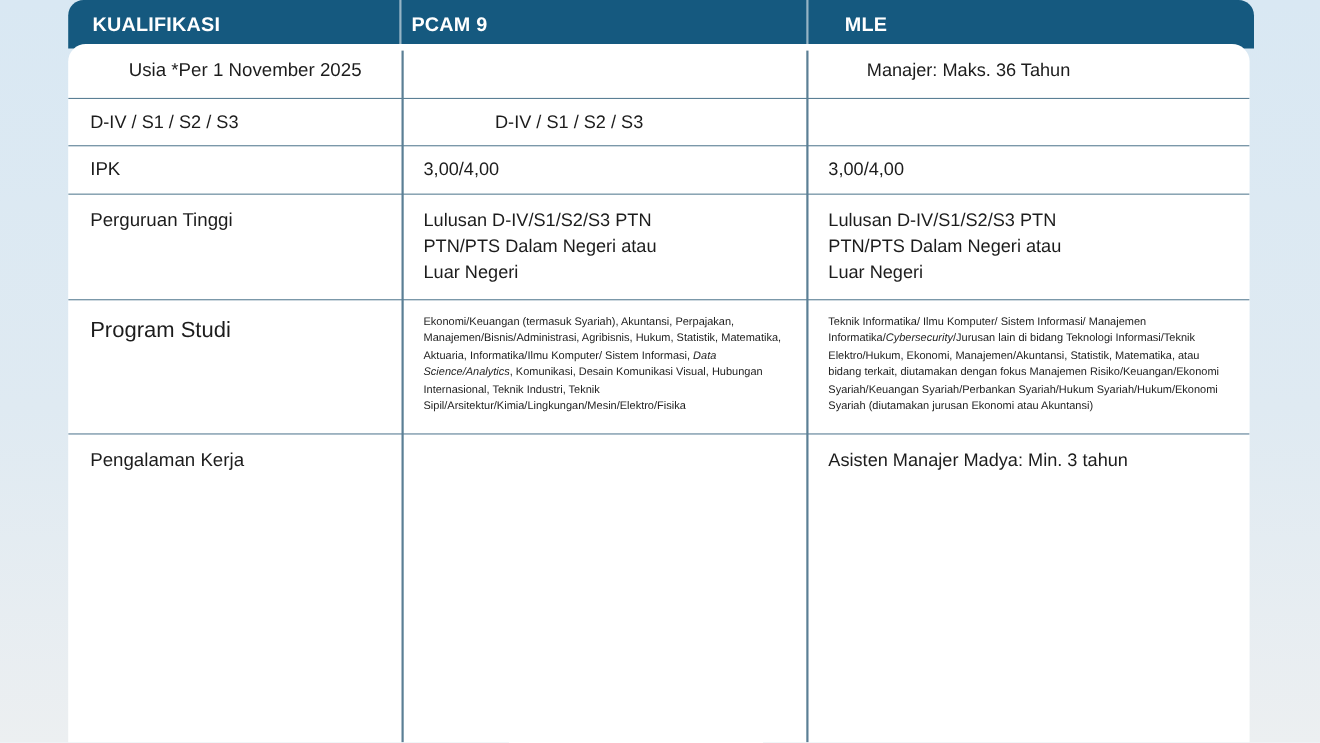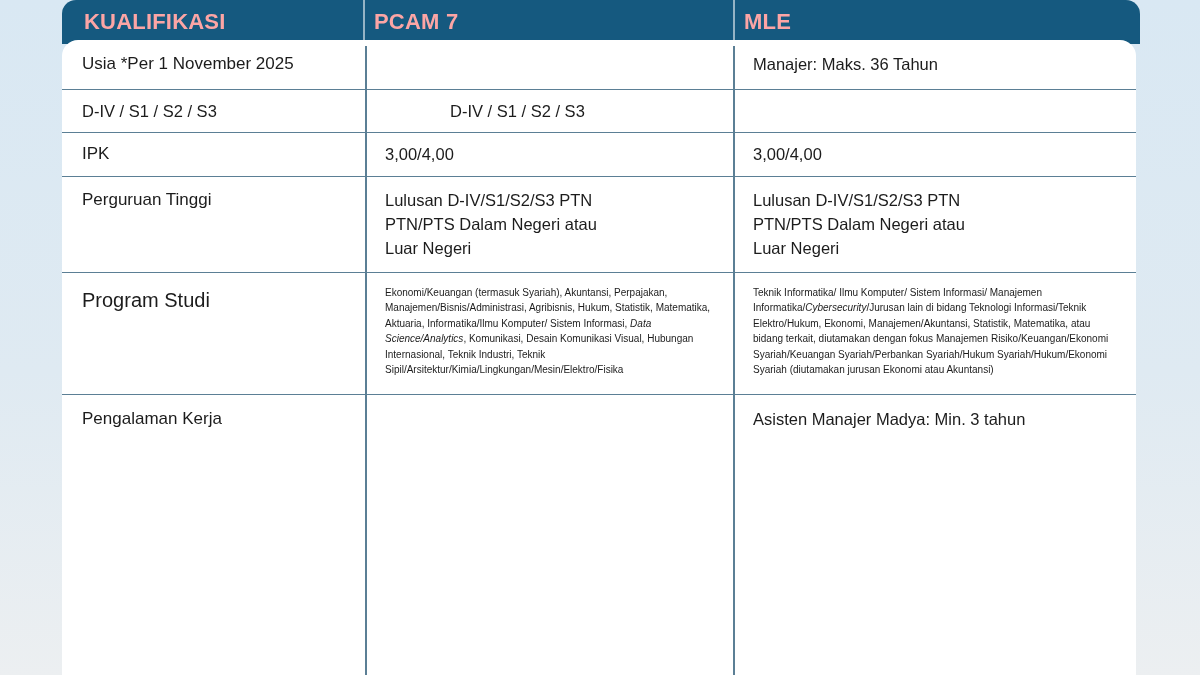--- a/index.html
+++ b/index.html
@@ -32,29 +32,29 @@
     border-top-left-radius: 14px;
     border-top-right-radius: 14px;
     z-index: 1;
   }
   #header-band .hcell {
     position: absolute;
     top: 0;
     height: 44px;
     display: flex;
     align-items: center;
-    color: #fca5a5;
+    color: #ffffff;
     font-weight: 700;
-    font-size: 22px;
+    font-size: 18px;
     letter-spacing: 0.2px;
     white-space: nowrap;
   }
   #header-band .hcell.c0 { left: 22px; }
   #header-band .hcell.c1 { left: 312px; }
-  #header-band .hcell.c2 { left: 682px; }
+  #header-band .hcell.c2 { left: 706px; }
   #header-band .hsep {
     position: absolute;
     top: 0;
     width: 2px;
     height: 44px;
     background: rgba(255,255,255,0.55);
   }
   #header-band .hsep.s1 { left: 301px; }
   #header-band .hsep.s2 { left: 671px; }
 
@@ -83,21 +83,21 @@
   }
   .vdiv.v1 { left: 303px; }
   .vdiv.v2 { left: 671px; }
 
   .row {
     position: relative;
     display: flex;
     border-top: 1.6px solid #5b7f95;
     box-sizing: border-box;
   }
-  .row.first { border-top: none; }
+  .row.first { border-top: none; margin-left: 35px; }
 
   .cell {
     box-sizing: border-box;
     padding: 12px 16px 12px 20px;
     color: #1c1c1c;
     font-size: 16.5px;
     line-height: 1.46;
   }
   .cell.col0 { width: 303px; flex: none; }
   .cell.col1 { width: 368px; flex: none; }
@@ -120,21 +120,21 @@
   .row.r-prodi .cell.col2 .para { white-space: pre-line; }
 </style>
 </head>
 <body>
 
 <div id="page">
 
   <div id="header-band">
     <div class="hcell c0">KUALIFIKASI</div>
     <div class="hsep s1"></div>
-    <div class="hcell c1">PCAM 7</div>
+    <div class="hcell c1">PCAM 9</div>
     <div class="hsep s2"></div>
     <div class="hcell c2">MLE</div>
   </div>
 
   <div id="table-body">
 
     <div class="vdiv v1"></div>
     <div class="vdiv v2"></div>
 
     <div class="row first r-usia">

